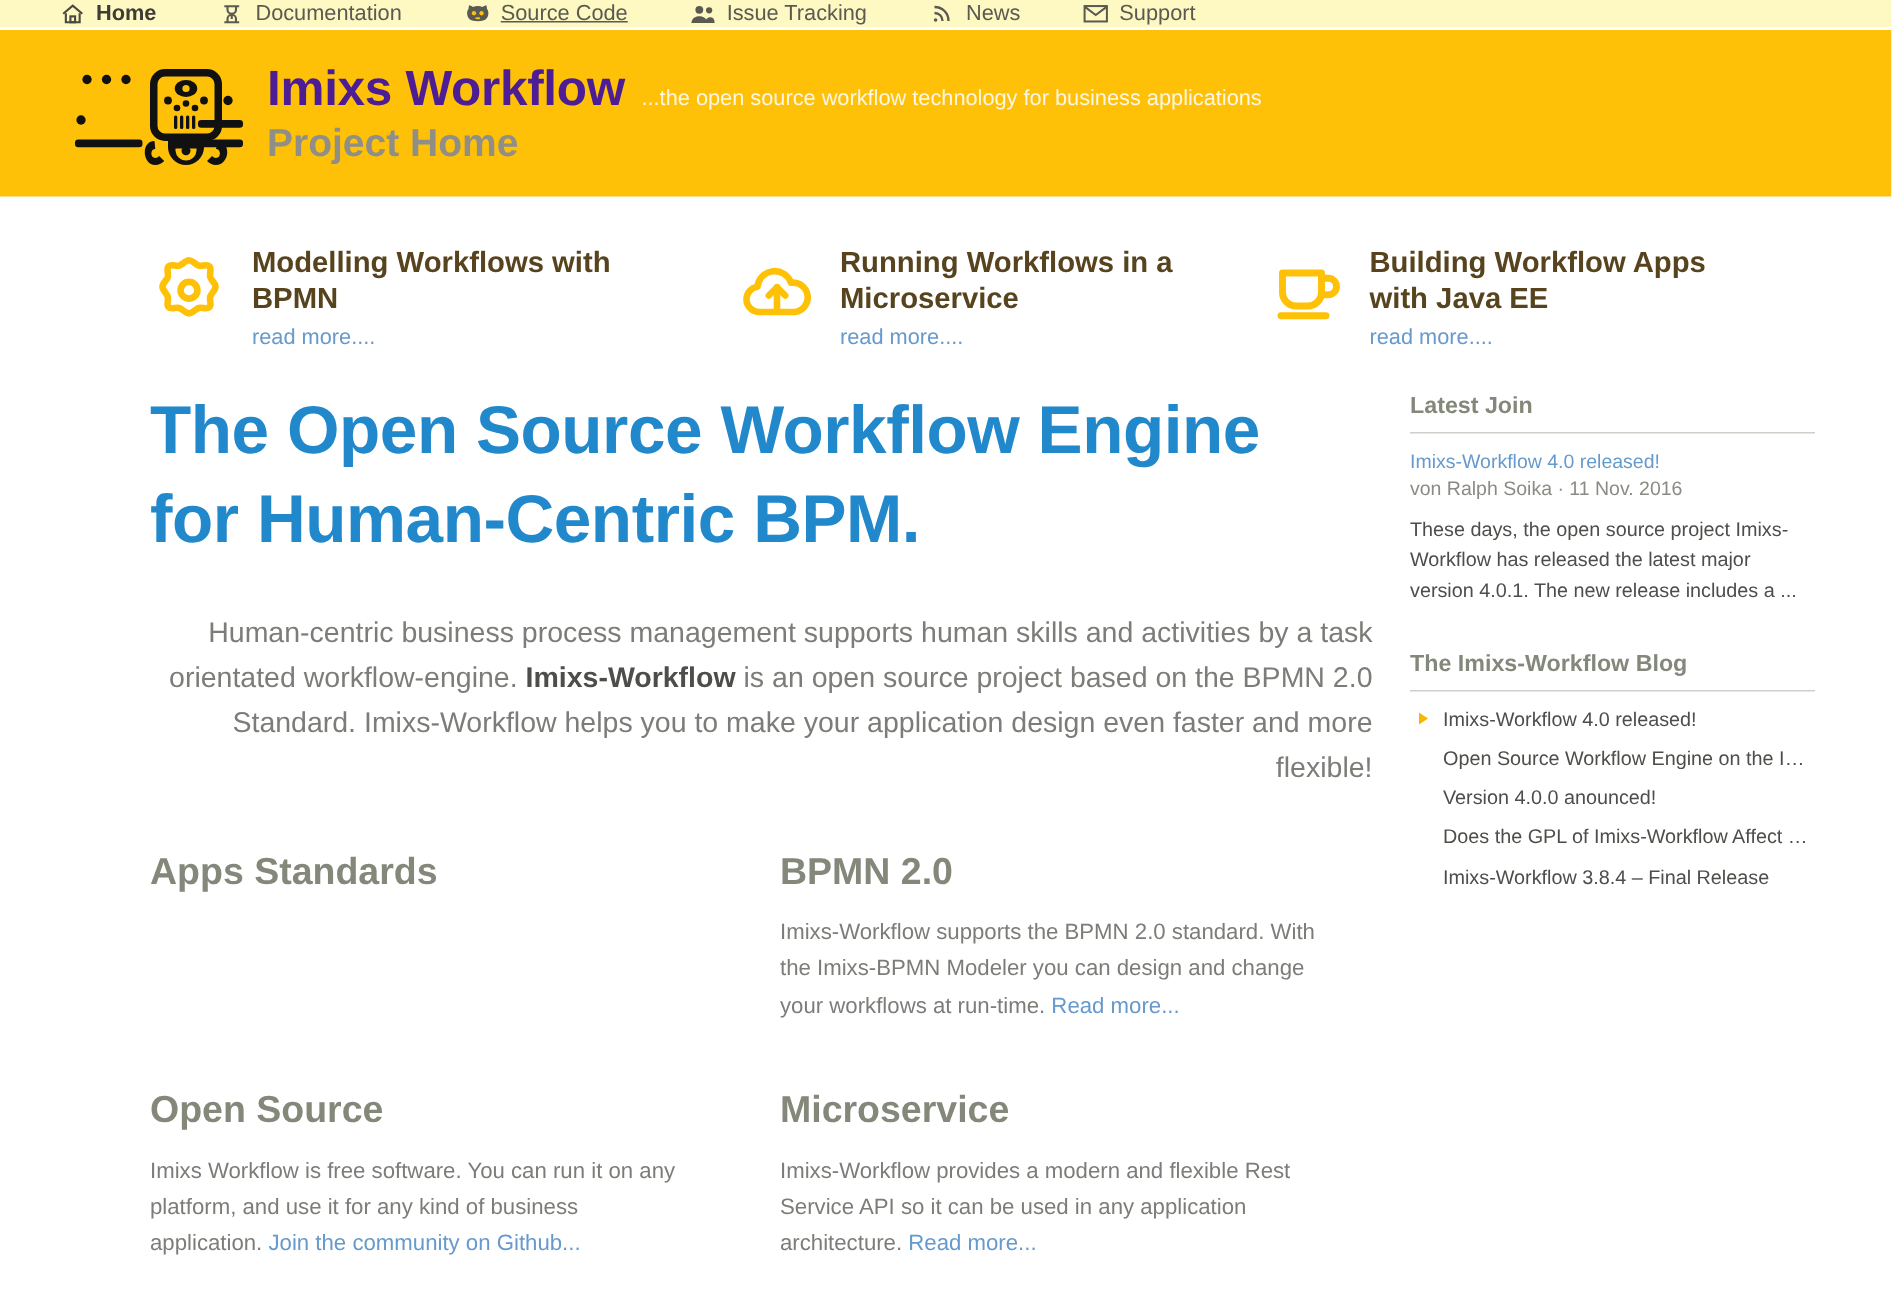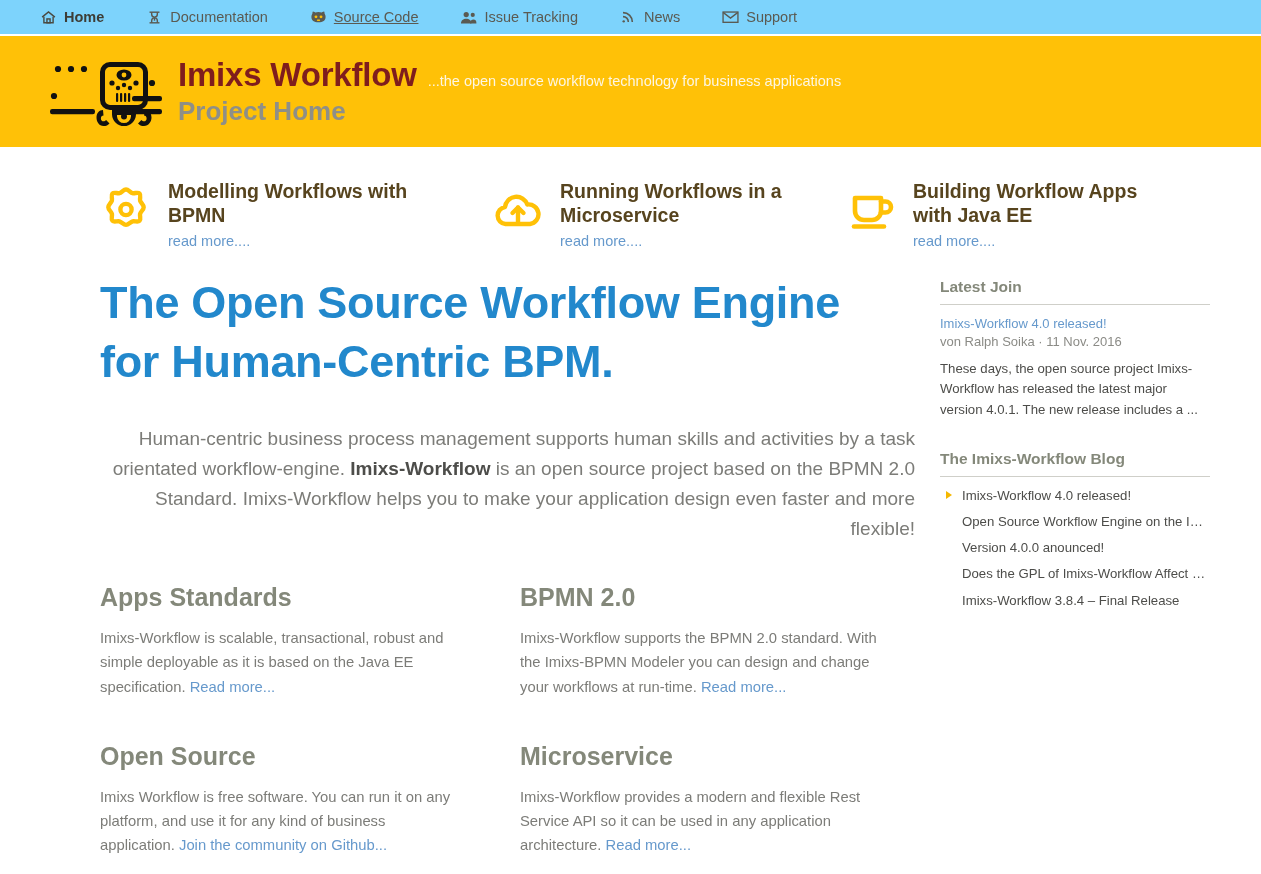--- a/index.html
+++ b/index.html
@@ -10,22 +10,22 @@
     width: 1261px;
     height: 874px;
     overflow: hidden;
     background: #ffffff;
     font-family: "Liberation Sans", sans-serif;
     -webkit-font-smoothing: antialiased;
   }
 
   
   .topnav {
-    height: 36px;
-    background: #7dd3fc;
+    height: 20px;
+    background: #fef9c3;
     display: flex;
     align-items: center;
     padding-left: 40px;
     box-sizing: border-box;
     border-bottom: 2px solid #ffffff;
   }
   .nav-item {
     display: flex;
     align-items: center;
     gap: 7px;
@@ -71,21 +71,21 @@
   .logo-glyph svg { display: block; }
   .banner-titles { padding-top: 2px; }
   .banner-line1 {
     display: flex;
     align-items: baseline;
     gap: 11px;
   }
   .brand {
     font-size: 33px;
     font-weight: bold;
-    color: #7f1d1d;
+    color: #4c1d95;
     letter-spacing: -0.2px;
     line-height: 1.05;
   }
   .tagline {
     font-size: 14.5px;
     color: #fdf6e3;
     font-weight: normal;
   }
   .subbrand {
     font-size: 26px;
@@ -432,21 +432,20 @@
     <div class="main-col">
 
       <h1 class="headline">The Open Source Workflow Engine for Human-Centric BPM.</h1>
 
       <p class="intro"><span>Human-centric business process management supports human skills and activities by a task orientated workflow-engine. </span><b>Imixs-Workflow</b><span> is an open source project based on the BPMN 2.0 Standard. Imixs-Workflow helps you to make your application design even faster and more flexible!</span></p>
 
       <div class="feature-grid">
 
         <div class="feature">
           <h2>Apps Standards</h2>
-          <p><span>Imixs-Workflow is scalable, transactional, robust and simple deployable as it is based on the Java EE specification. </span><a>Read more...</a></p>
         </div>
 
         <div class="feature">
           <h2>BPMN 2.0</h2>
           <p><span>Imixs-Workflow supports the BPMN 2.0 standard. With the Imixs-BPMN Modeler you can design and change your workflows at run-time. </span><a>Read more...</a></p>
         </div>
 
         <div class="feature">
           <h2>Open Source</h2>
           <p><span>Imixs Workflow is free software. You can run it on any platform, and use it for any kind of business application. </span><a>Join the community on Github...</a></p>

